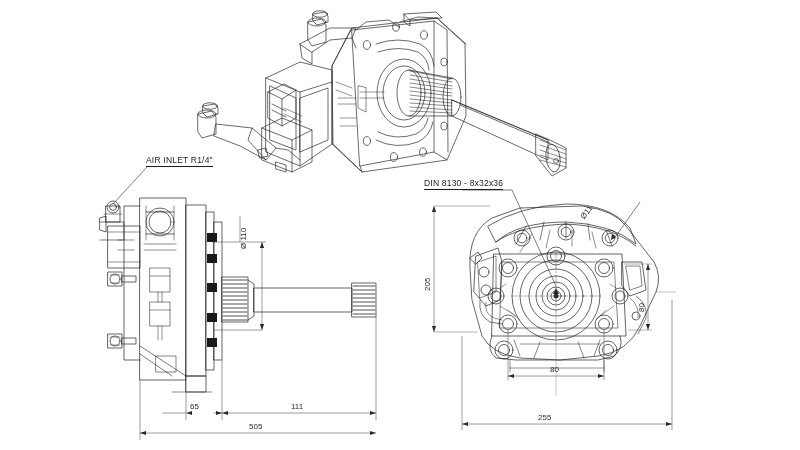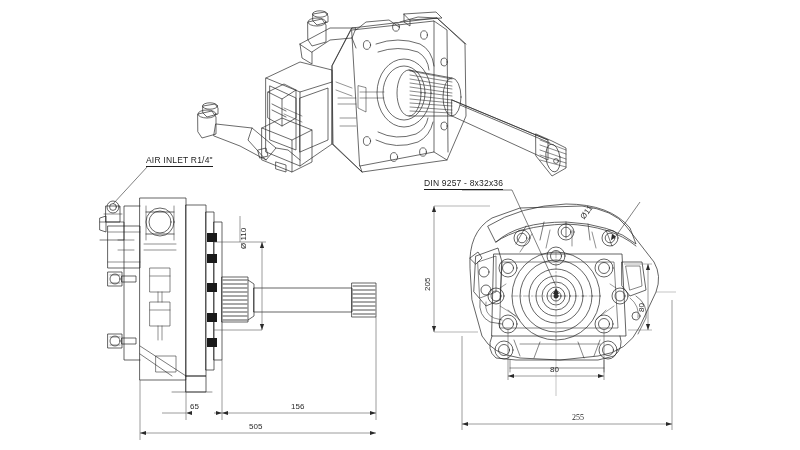--- a/index.html
+++ b/index.html
@@ -353,33 +353,33 @@
 
     <g fill="none" stroke="#2b2b2b" stroke-width="0.6">
       <path d="M462 190 L512 190"></path>
       <path d="M512 190 L556 286"></path>
       <path d="M616 236 L640 202"></path>
     </g>
   </svg>
 
   <div class="lbl u" style="left:146px;top:155px;">AIR INLET R1/4"</div>
 
-  <div class="lbl u" style="left:424px;top:178px;">DIN 9257 - 8x32x36</div>
+  <div class="lbl u" style="left:424px;top:178px;">DIN 8130 - 8x32x36</div>
 
   <div class="dim rot90" style="left:248px;top:240px;">Ø 110</div>
 
   <div class="dim rot90" style="left:586px;top:212px;transform:rotate(-55deg);transform-origin:left bottom;">Ø11</div>
 
   <div class="dim" style="left:190px;top:402px;">65</div>
 
-  <div class="dim" style="left:291px;top:402px;">156</div>
+  <div class="dim" style="left:291px;top:402px;">111</div>
 
   <div class="dim" style="left:249px;top:422px;">505</div>
 
   <div class="dim rot90" style="left:432px;top:282px;">205</div>
 
   <div class="dim rot90" style="left:646px;top:303px;">80</div>
 
   <div class="dim" style="left:550px;top:365px;">80</div>
 
-  <div class="dim" style="left:572px;top:413px;font-family:Liberation Serif, serif;">255</div>
+  <div class="dim" style="left:538px;top:413px;">255</div>
 
 </div>
 
 </body></html>

